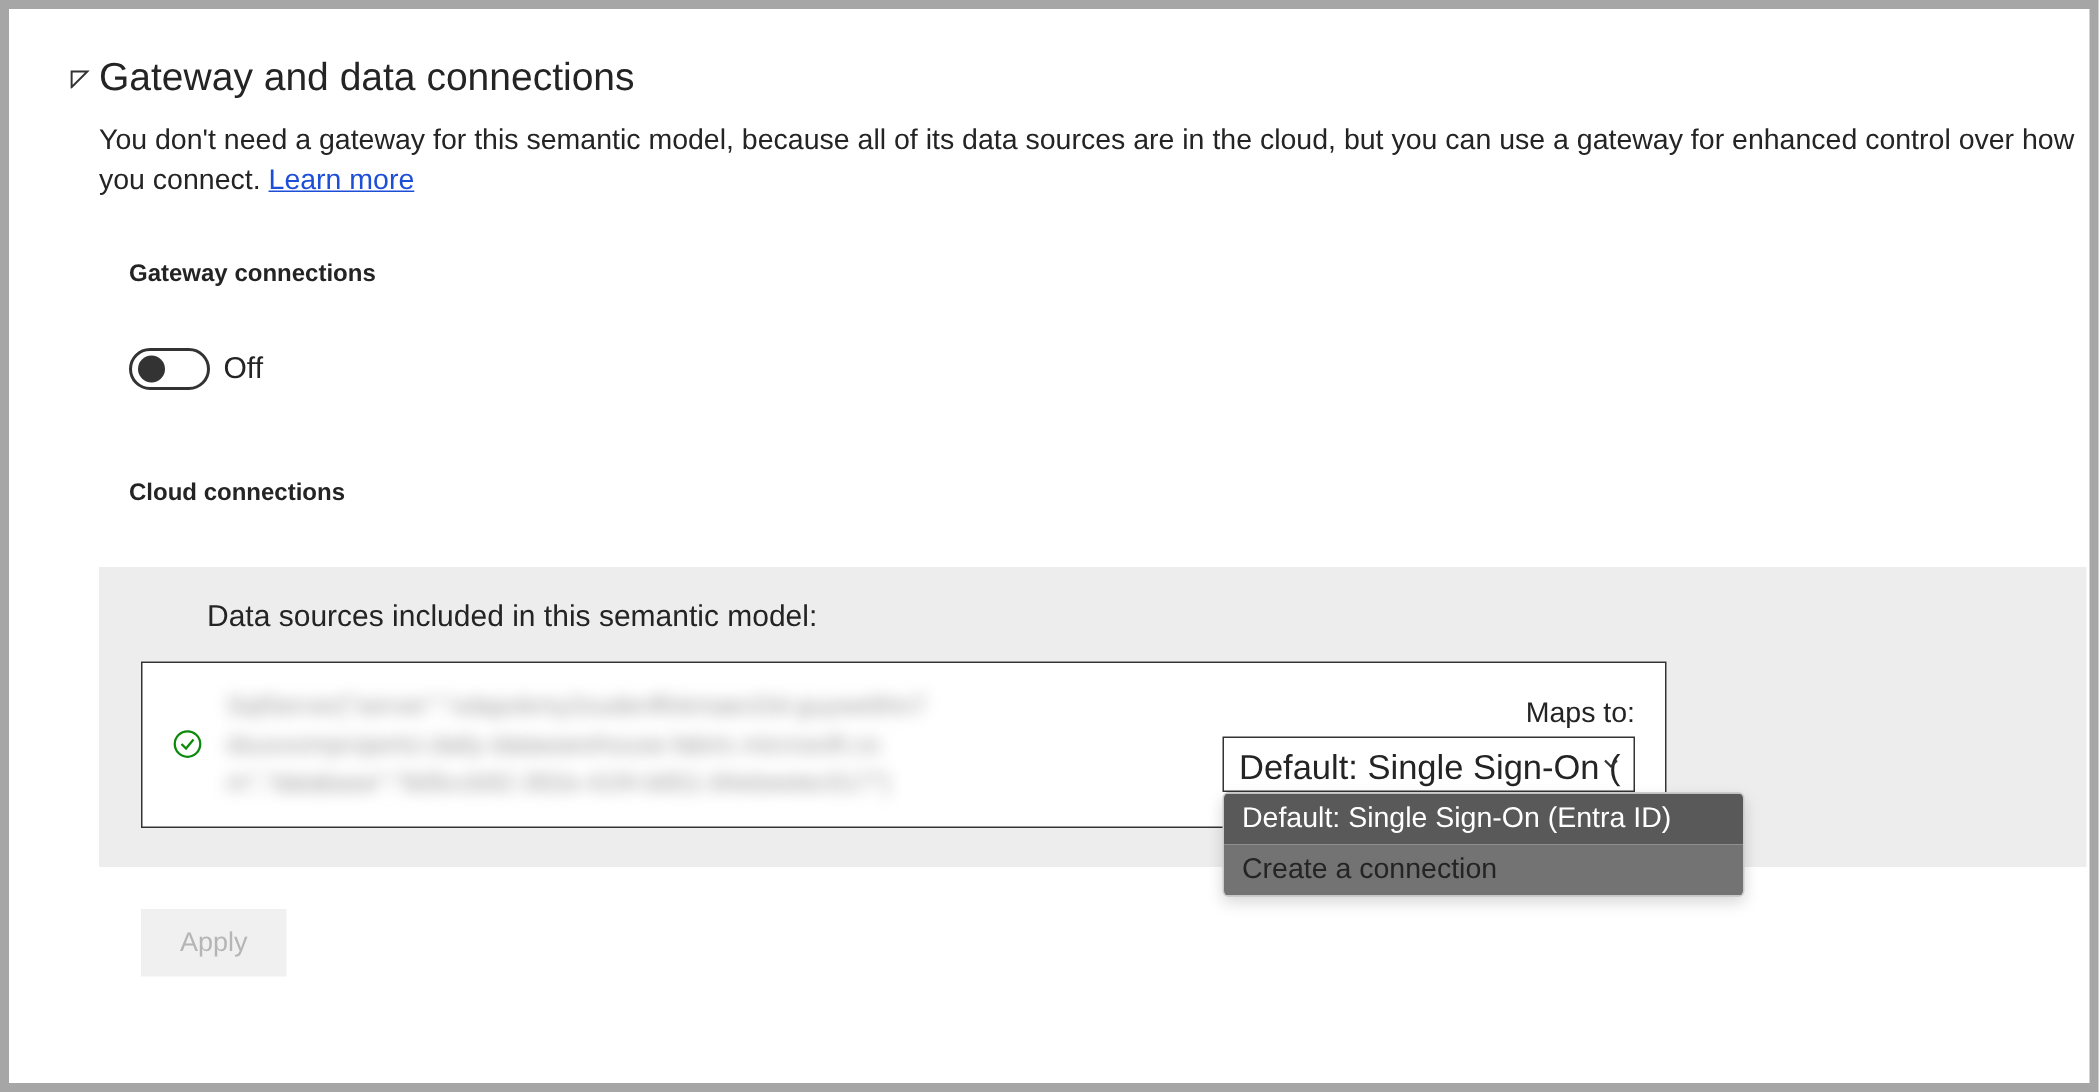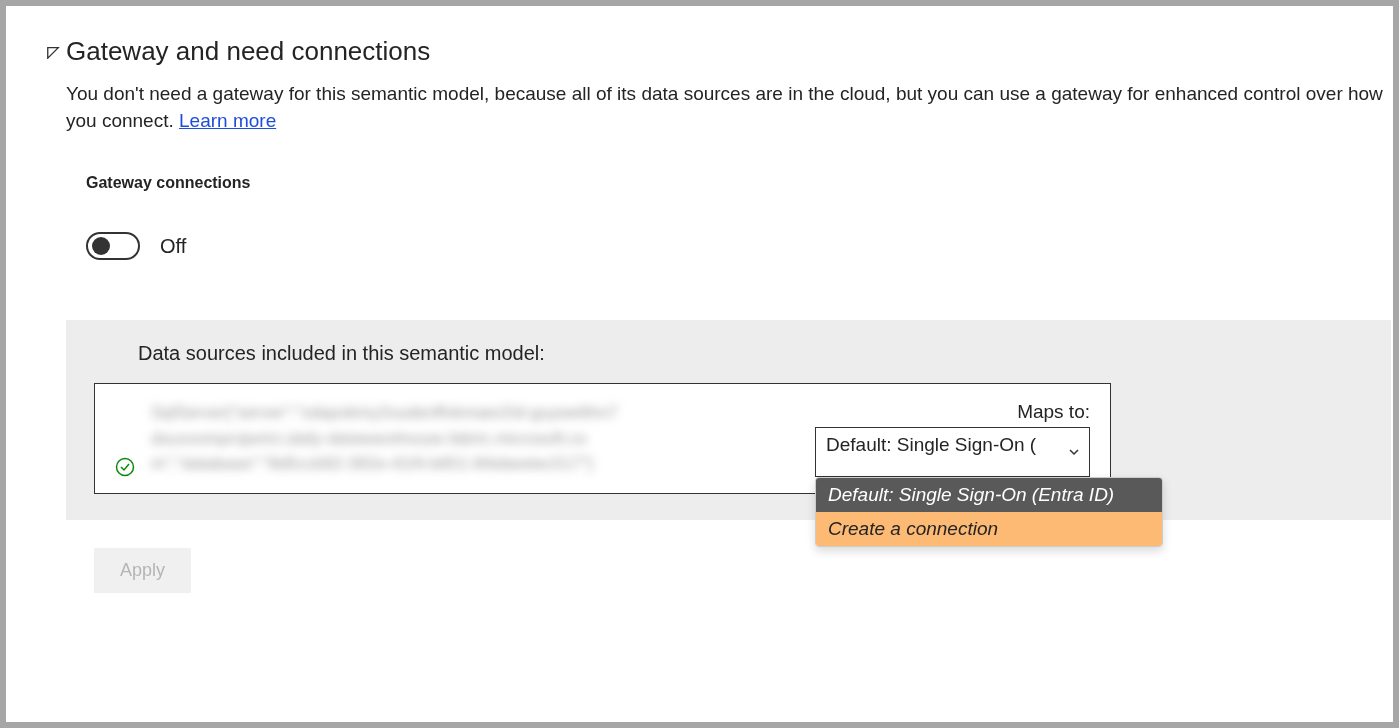--- a/index.html
+++ b/index.html
@@ -56,21 +56,21 @@
       margin-bottom: 40px;
     }
     .toggle-label {
       font-size: 20px;
       color: #242424;
       margin-bottom: 20px;
     }
     .toggle-row {
       display: flex;
       align-items: center;
-      gap: 20px;
+      gap: 9px;
       margin-bottom: 60px;
       text-align: center;
     }
     .toggle-switch {
       width: 54px;
       height: 28px;
       border: 2px solid #333;
       border-radius: 14px;
       position: relative;
       cursor: pointer;
@@ -99,21 +99,21 @@
       font-size: 20px;
       color: #242424;
       margin-bottom: 18px;
       margin-left: 44px;
     }
     .data-source-box {
       background: #fff;
       border: 1px solid #333;
       padding: 16px 20px;
       display: flex;
-      align-items: flex-end;
+      align-items: center;
       gap: 16px;
       width: 1017px;
       min-height: 110px;
     }
     .check-icon {
       width: 20px;
       height: 20px;
       flex-shrink: 0;
     }
     .blurred-text {
@@ -134,22 +134,22 @@
     .maps-label {
       font-size: 19px;
       color: #242424;
     }
     .dropdown-wrapper {
       position: relative;
     }
     .dropdown-select {
       border: 1px solid #333;
       background: #fff;
-      padding: 6px 36px 20px 10px;
-      font-size: 19px;
+      padding: 6px 36px 2px 10px;
+      font-size: 23px;
       color: #242424;
       width: 275px;
       cursor: pointer;
       position: relative;
       white-space: nowrap;
       overflow: hidden;
     }
     .chevron-down {
       position: absolute;
       right: 8px;
@@ -166,28 +166,27 @@
       border: 1px solid #ccc;
       box-shadow: 0 4px 10px rgba(0,0,0,0.15);
       border-radius: 4px;
       overflow: hidden;
       z-index: 10;
     }
     .dropdown-item {
       padding: 6px 12px;
       font-size: 19px;
       cursor: pointer;
-      font-style: italic;
     }
     .dropdown-item.selected {
       background: #595959;
       color: #fff;
     }
     .dropdown-item:not(.selected) {
-      background: #fdba74;
+      background: #737373;
       color: #242424;
     }
     .button-row {
       display: flex;
       gap: 10px;
       margin-top: 28px;
       margin-left: 20px;
       padding-left: 28px;
     }
     .btn {
@@ -199,37 +198,38 @@
       color: #b5b5b5;
     }
   </style>
 </head>
 <body>
 
 <div class="section-header">
   <svg class="collapse-icon" viewBox="0 0 16 16">
     <path d="M 2 3 L 14 3 L 2 15 Z" fill="none" stroke="#333" stroke-width="1.5"></path>
   </svg>
-  <h1 class="section-title">Gateway and need connections</h1>
+  <h1 class="section-title">Gateway and data connections</h1>
 </div>
 
 <p class="section-description">
   <span>You don't need a gateway for this semantic model, because all of its data sources are in the cloud, but you can use a gateway for enhanced control over how you connect.</span> 
   <a class="learn-more">Learn more</a>
 </p>
 
 <div class="subsection">
   <h2 class="subsection-title">Gateway connections</h2>
   <div class="toggle-row">
     <div class="toggle-switch">
       <div class="toggle-knob"></div>
     </div>
     <span class="toggle-state">Off</span>
   </div>
 
+  <h2 class="subsection-title">Cloud connections</h2>
 </div>
 
 <div class="cloud-panel">
   <p class="cloud-panel-title">Data sources included in this semantic model:</p>
   <div class="data-source-box">
     <svg class="check-icon" viewBox="0 0 20 20">
       <circle cx="10" cy="10" r="8.5" fill="none" stroke="#0a8a0a" stroke-width="1.5"></circle>
       <path d="M 6 10 L 9 13 L 14 7" fill="none" stroke="#0a8a0a" stroke-width="1.5"></path>
     </svg>
     <div class="blurred-text">

